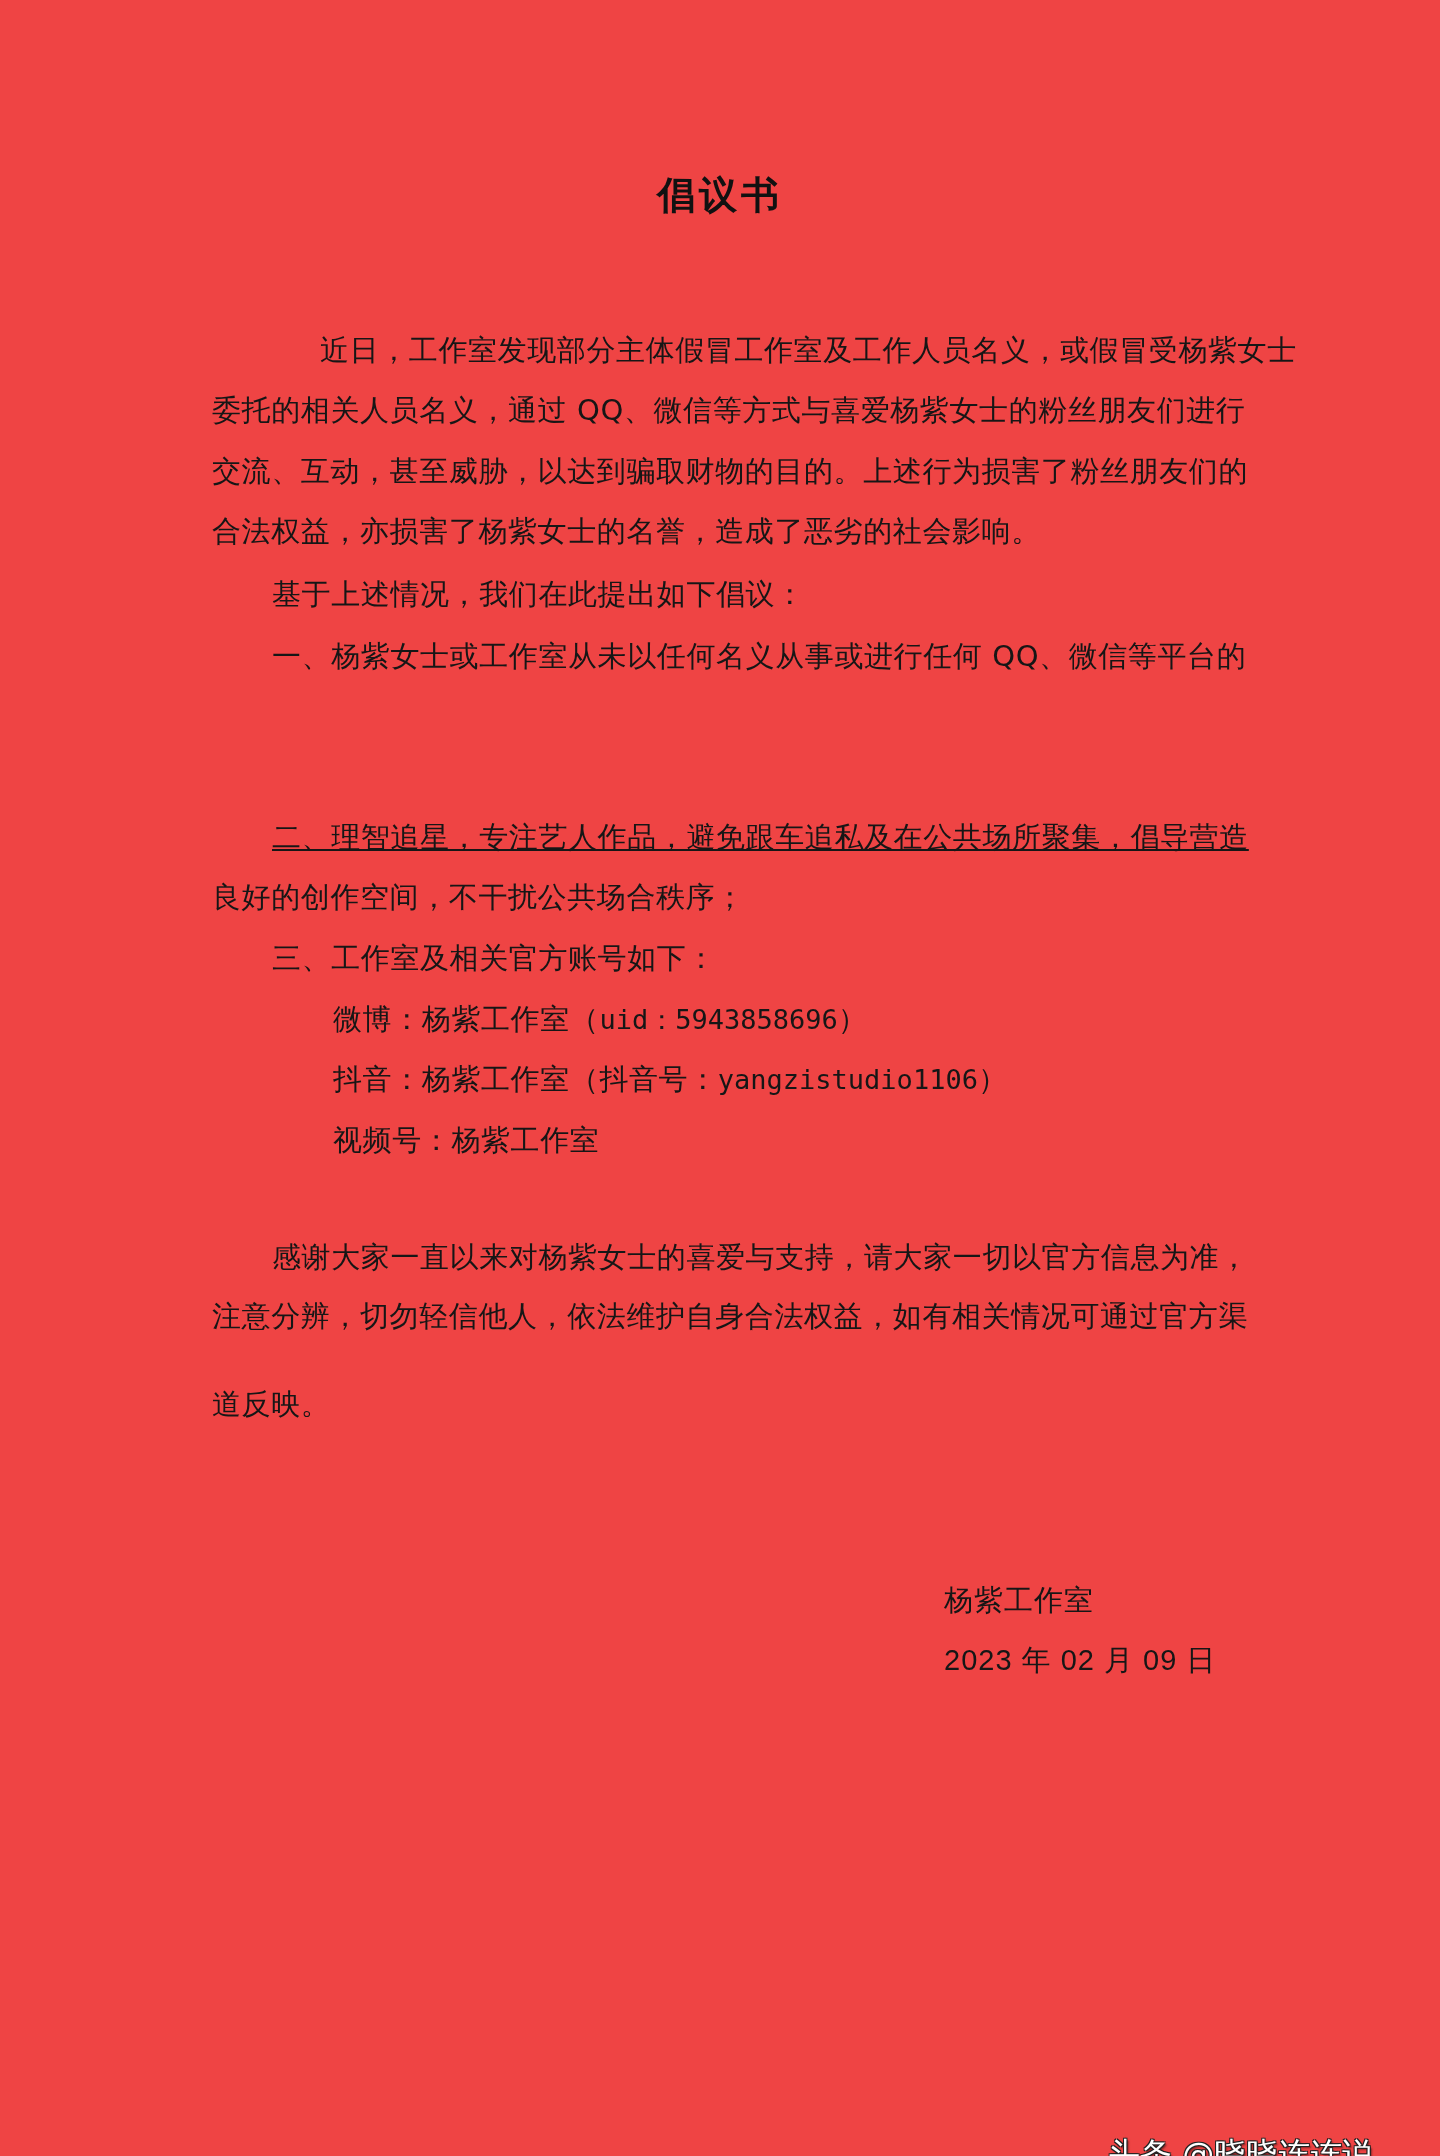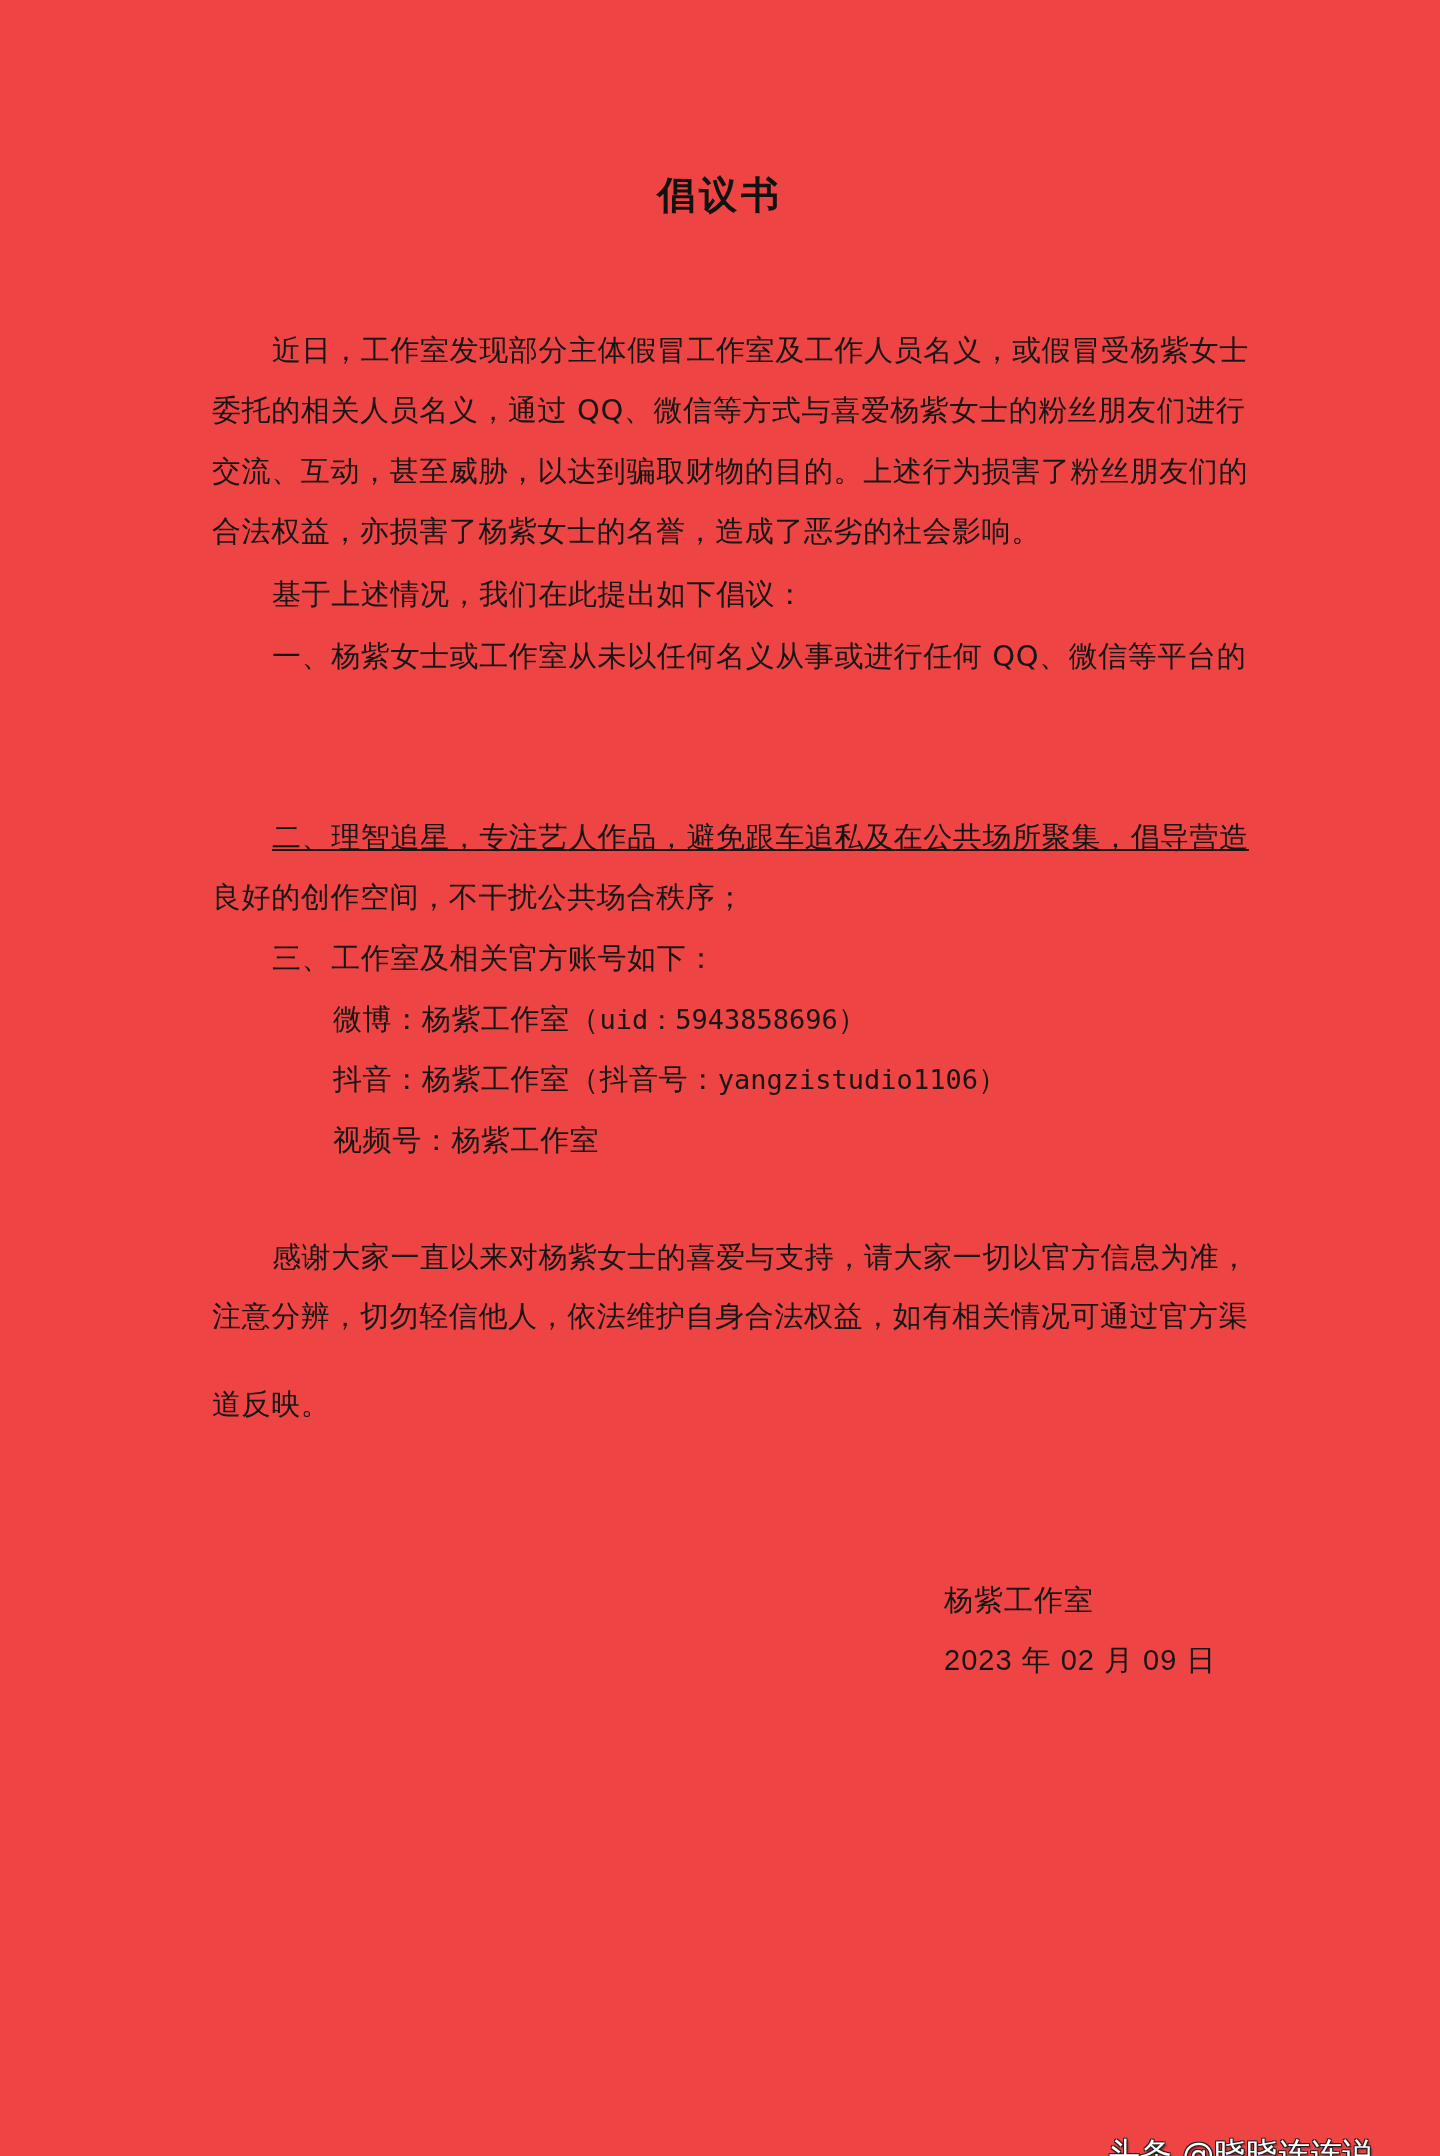--- a/index.html
+++ b/index.html
@@ -20,21 +20,21 @@
                  color: #ffffff; white-space: nowrap;
                  text-shadow: -1px -1px 0 #222, 1px -1px 0 #222, -1px 1px 0 #222, 1px 1px 0 #222, 2px 2px 2px rgba(0,0,0,0.5); margin-top: 44px; }
   </style>
 </head>
 <body>
 
 <div class="page">
 
   <div class="title">倡议书</div>
 
-  <div class="line indent" style="top:330px; width:950px; text-align:justify; text-align-last:justify;">近日，工作室发现部分主体假冒工作室及工作人员名义，或假冒受杨紫女士</div>
+  <div class="line indent" style="top:330px; width:950px; text-align:justify; text-align-last:justify;margin-left:48px;">近日，工作室发现部分主体假冒工作室及工作人员名义，或假冒受杨紫女士</div>
   <div class="line full" style="top:390px;">委托的相关人员名义，通过 QQ、微信等方式与喜爱杨紫女士的粉丝朋友们进行</div>
   <div class="line full" style="top:451px;">交流、互动，甚至威胁，以达到骗取财物的目的。上述行为损害了粉丝朋友们的</div>
   <div class="line last" style="top:511px;">合法权益，亦损害了杨紫女士的名誉，造成了恶劣的社会影响。</div>
 
   <div class="line indent" style="top:574px;">基于上述情况，我们在此提出如下倡议：</div>
 
   <div class="line indent" style="top:636px; width:950px; text-align:justify; text-align-last:justify;">一、杨紫女士或工作室从未以任何名义从事或进行任何 QQ、微信等平台的</div>
 
   <div class="line indent" style="top:817px; width:950px; text-align:justify; text-align-last:justify;text-decoration:underline;">二、理智追星，专注艺人作品，避免跟车追私及在公共场所聚集，倡导营造</div>
   <div class="line last" style="top:877px;">良好的创作空间，不干扰公共场合秩序；</div>

